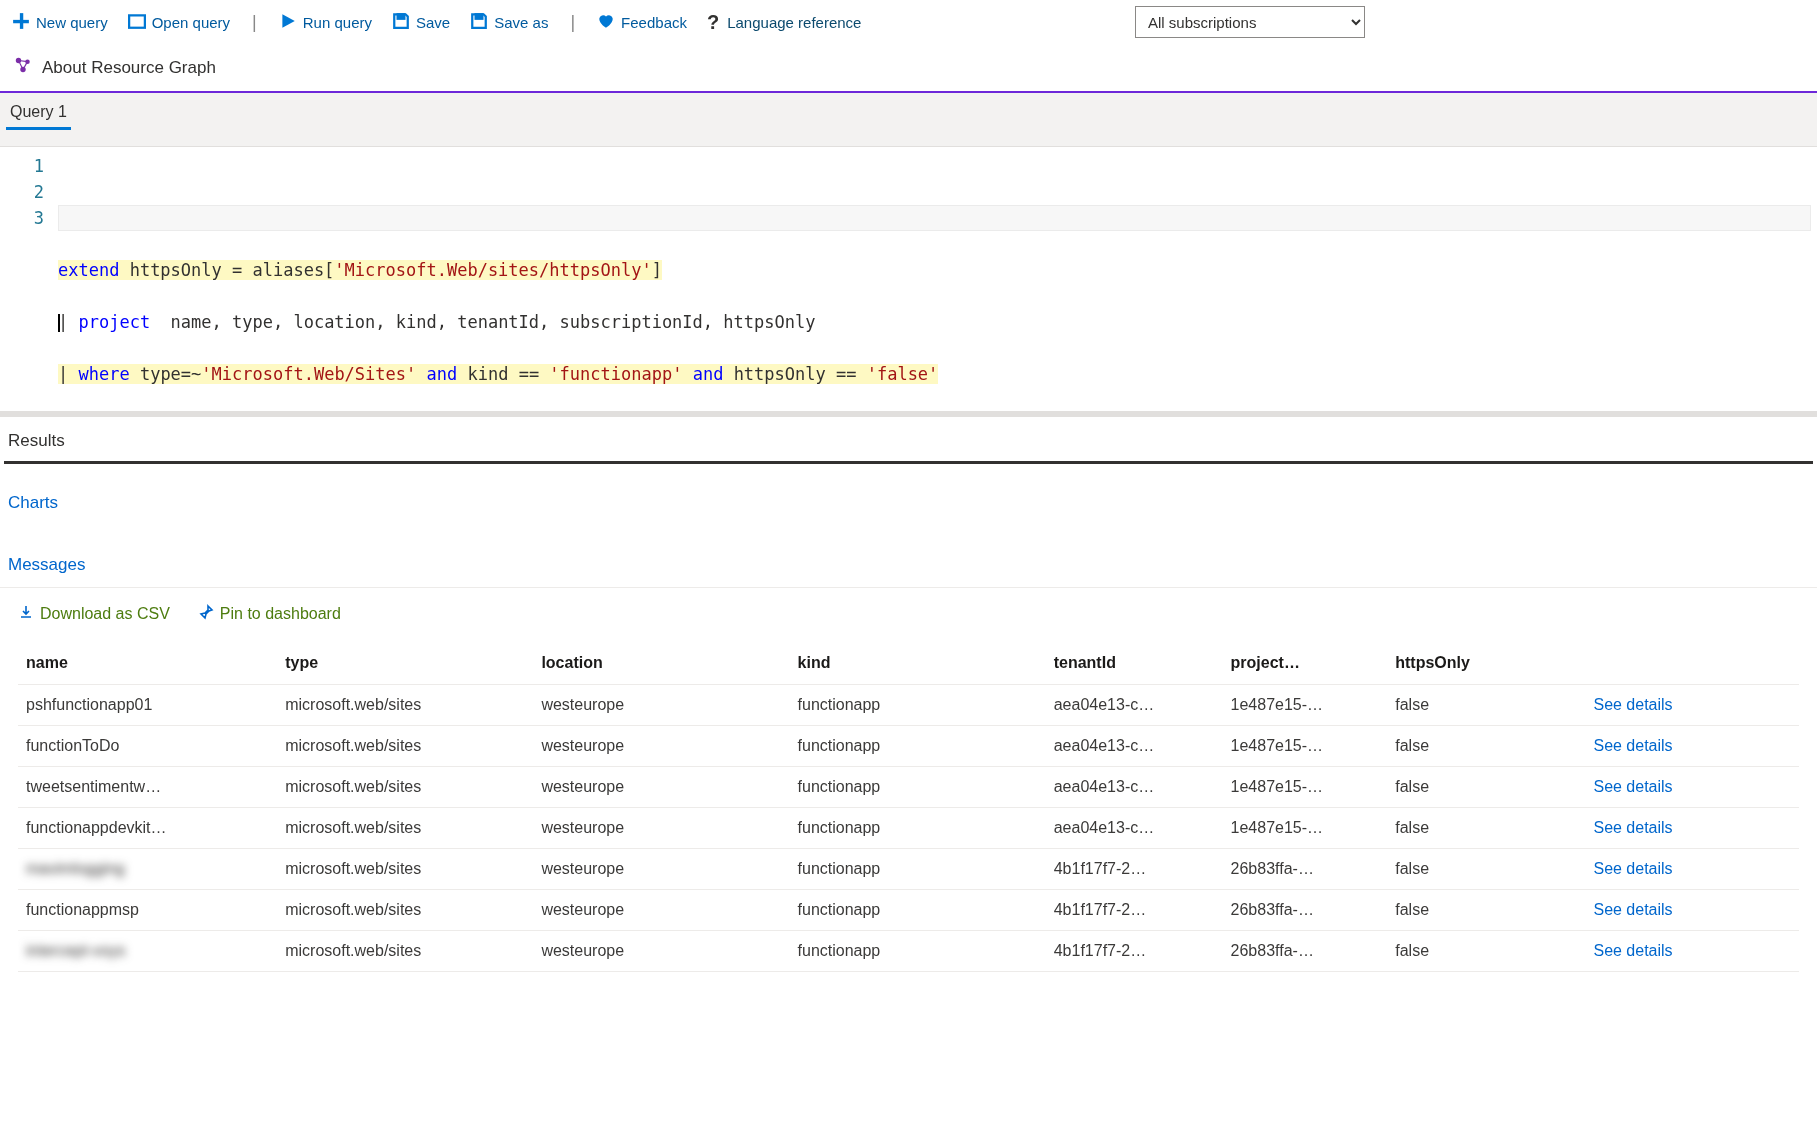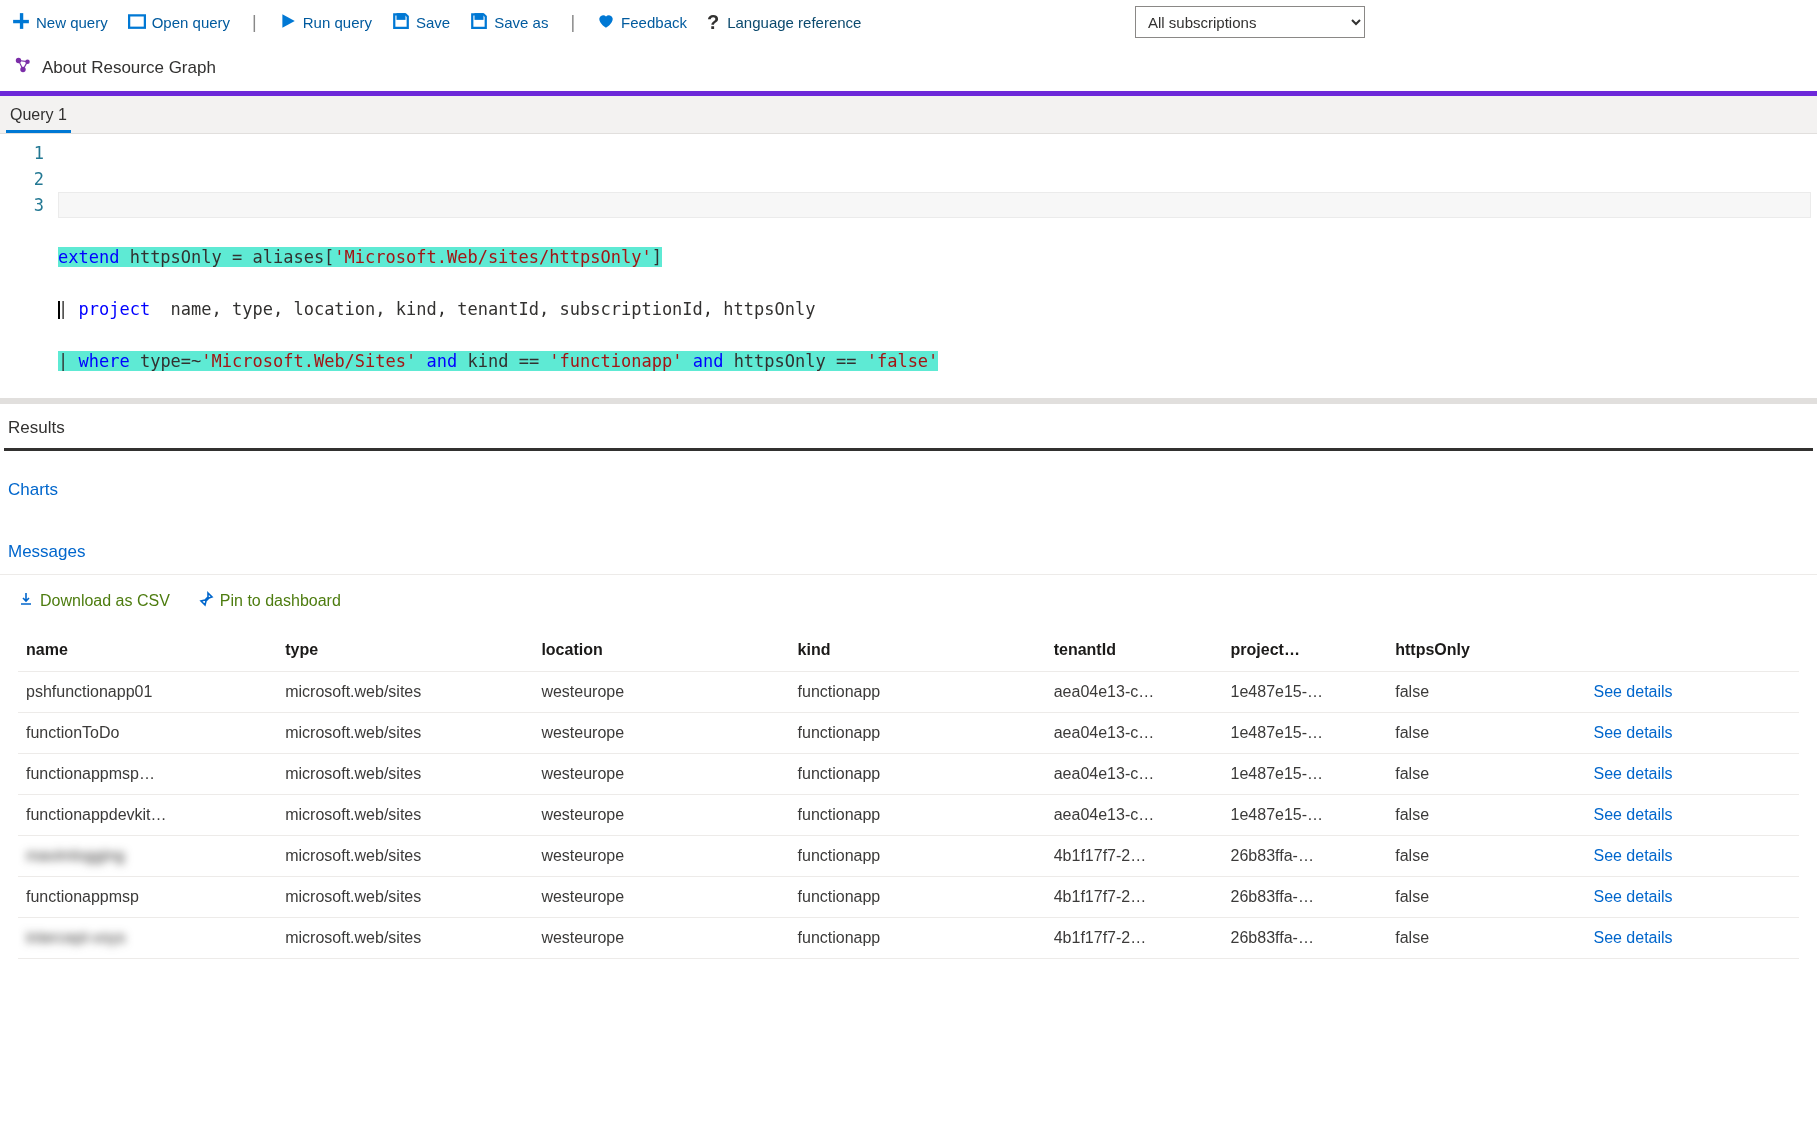--- a/index.html
+++ b/index.html
@@ -62,22 +62,22 @@
     padding: 12px 14px;
     font-size: 17px;
     color: #323130;
   }
   .graph-icon {
     width: 18px; height: 18px;
     display: inline-block;
   }
   .tabs-bar {
     background: #f3f2f1;
-    border-top: 5px solid #6d28d9;
-    padding: 4px 6px 0 6px;
+    border-top: 2px solid #6d28d9;
+    padding: 4px 6px 16px 6px;
     display: flex;
   }
   .tab {
     padding: 6px 4px;
     font-size: 16px;
     color: #323130;
     border-bottom: 3px solid transparent;
   }
   .tab.active { border-bottom-color: #0078d4; }
   .editor {
@@ -107,21 +107,21 @@
   .hl-line-bg {
     position: absolute;
     left: 0; right: 6px;
     top: 58px;
     height: 26px;
     background: #f7f7f7;
     border: 1px solid #ebebeb;
     z-index: 0;
   }
   .code-content { position: relative; z-index: 1; }
-  .sel { background: #5eead4; }
+  .sel { background: #fef9c3; }
   .kw { color: #0000ff; }
   .str { color: #a31515; }
   .cursor-caret {
     display:inline-block;
     width:2px;height:18px;
     background:#000;
     vertical-align: middle;
     margin-right:-2px;
   }
   .splitter { height: 6px; background: #e1dfdd; }
@@ -363,21 +363,21 @@
         <td>functionToDo</td>
         <td>microsoft.web/sites</td>
         <td>westeurope</td>
         <td>functionapp</td>
         <td>aea04e13-c…</td>
         <td>1e487e15-…</td>
         <td>false</td>
         <td><span class="see-details">See details</span></td>
       </tr>
       <tr>
-        <td>functionappmsp…</td>
+        <td>tweetsentimentw…</td>
         <td>microsoft.web/sites</td>
         <td>westeurope</td>
         <td>functionapp</td>
         <td>aea04e13-c…</td>
         <td>1e487e15-…</td>
         <td>false</td>
         <td><span class="see-details">See details</span></td>
       </tr>
       <tr>
         <td>functionappdevkit…</td>

